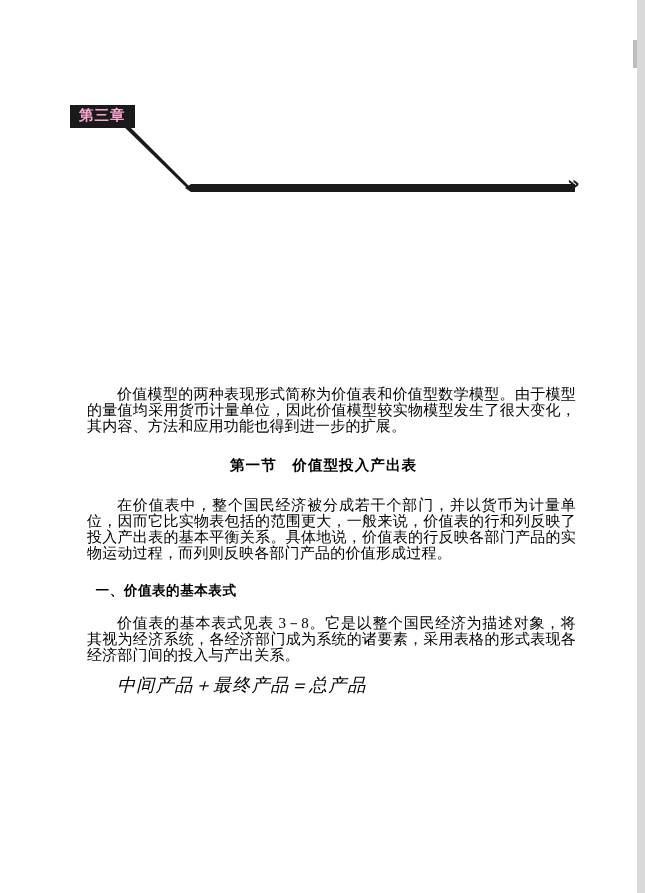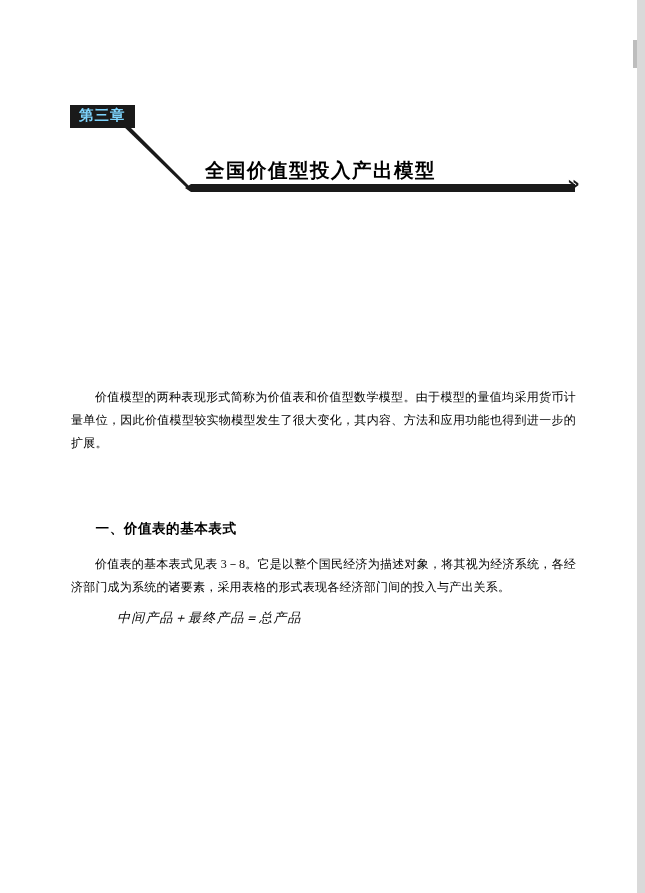--- a/index.html
+++ b/index.html
@@ -49,21 +49,21 @@
     left: 70px;
     top: 105px;
     width: 505px;
     height: 95px;
   }
   .chapter-tag {
     position: absolute;
     left: 0;
     top: 0;
     background: #1a1a1a;
-    color: #7dd3fc;
+    color: #f9a8d4;
     font-family: "DejaVu Sans", "Liberation Sans", sans-serif;
     font-size: 14.5px;
     font-weight: bold;
     letter-spacing: 1px;
     padding: 3px 9px 4px 9px;
     line-height: 1.1;
   }
   .chapter-title {
     position: absolute;
     left: 135px;
@@ -101,23 +101,23 @@
   }
 
   
   .body-col {
     position: absolute;
     left: 71px;
     top: 386px;
     width: 505px;
   }
   p.para {
-    margin: 0 0 0 0;
-    font-size: 12px;
-    line-height: 23px;
+    margin: 0 0 0 16px;
+    font-size: 15px;
+    line-height: 16px;
     text-align: justify;
     text-justify: inter-ideograph;
     letter-spacing: 0.2px;
   }
   p.indent {
     text-indent: 2em;
   }
   .gap-lg { height: 22px; }
   .gap-md { height: 10px; }
   .gap-sm { height: 4px; }
@@ -133,21 +133,21 @@
   .subsection-title {
     margin: 11px;
     font-size: 13.6px;
     font-weight: bold;
     font-family: "DejaVu Sans", "Liberation Sans", sans-serif;
     text-indent: 1em;
     letter-spacing: 0.5px;
   }
   .formula {
     margin: 0;
-    font-size: 13px;
+    font-size: 18px;
     font-style: italic;
     letter-spacing: 1.2px;
     padding-left: 46px;
   }
 </style>
 </head>
 <body>
 
 <div class="page">
 
@@ -156,34 +156,35 @@
     <span class="chapter-tag">第三章</span>
 
     <svg class="rule-diag" viewBox="0 0 72 70">
       <polygon points="0,0 6,0 72,66 72,70" fill="#1a1a1a"></polygon>
     </svg>
 
     <svg class="rule-horiz" viewBox="0 0 390 8" preserveAspectRatio="none">
       <polygon points="0,4 6,0 390,0 390,8 6,8" fill="#1a1a1a"></polygon>
     </svg>
 
-    <div class="chapter-title">全国价值型投入产出模型</div>
 
     <div class="chev">»</div>
   </div>
 
   <div class="body-col">
 
     <p class="para indent">价值模型的两种表现形式简称为价值表和价值型数学模型。由于模型的量值均采用货币计量单位，因此价值模型较实物模型发生了很大变化，其内容、方法和应用功能也得到进一步的扩展。</p>
 
     <div class="gap-lg"></div>
 
+    <h2 class="section-title">第一节　价值型投入产出表</h2>
 
     <div class="gap-lg"></div>
 
+    <p class="para indent">在价值表中，整个国民经济被分成若干个部门，并以货币为计量单位，因而它比实物表包括的范围更大，一般来说，价值表的行和列反映了投入产出表的基本平衡关系。具体地说，价值表的行反映各部门产品的实物运动过程，而列则反映各部门产品的价值形成过程。</p>
 
     <div class="gap-md"></div>
 
     <h3 class="subsection-title">一、价值表的基本表式</h3>
 
     <div class="gap-sm"></div>
 
     <p class="para indent">价值表的基本表式见表 3－8。它是以整个国民经济为描述对象，将其视为经济系统，各经济部门成为系统的诸要素，采用表格的形式表现各经济部门间的投入与产出关系。</p>
 
 

